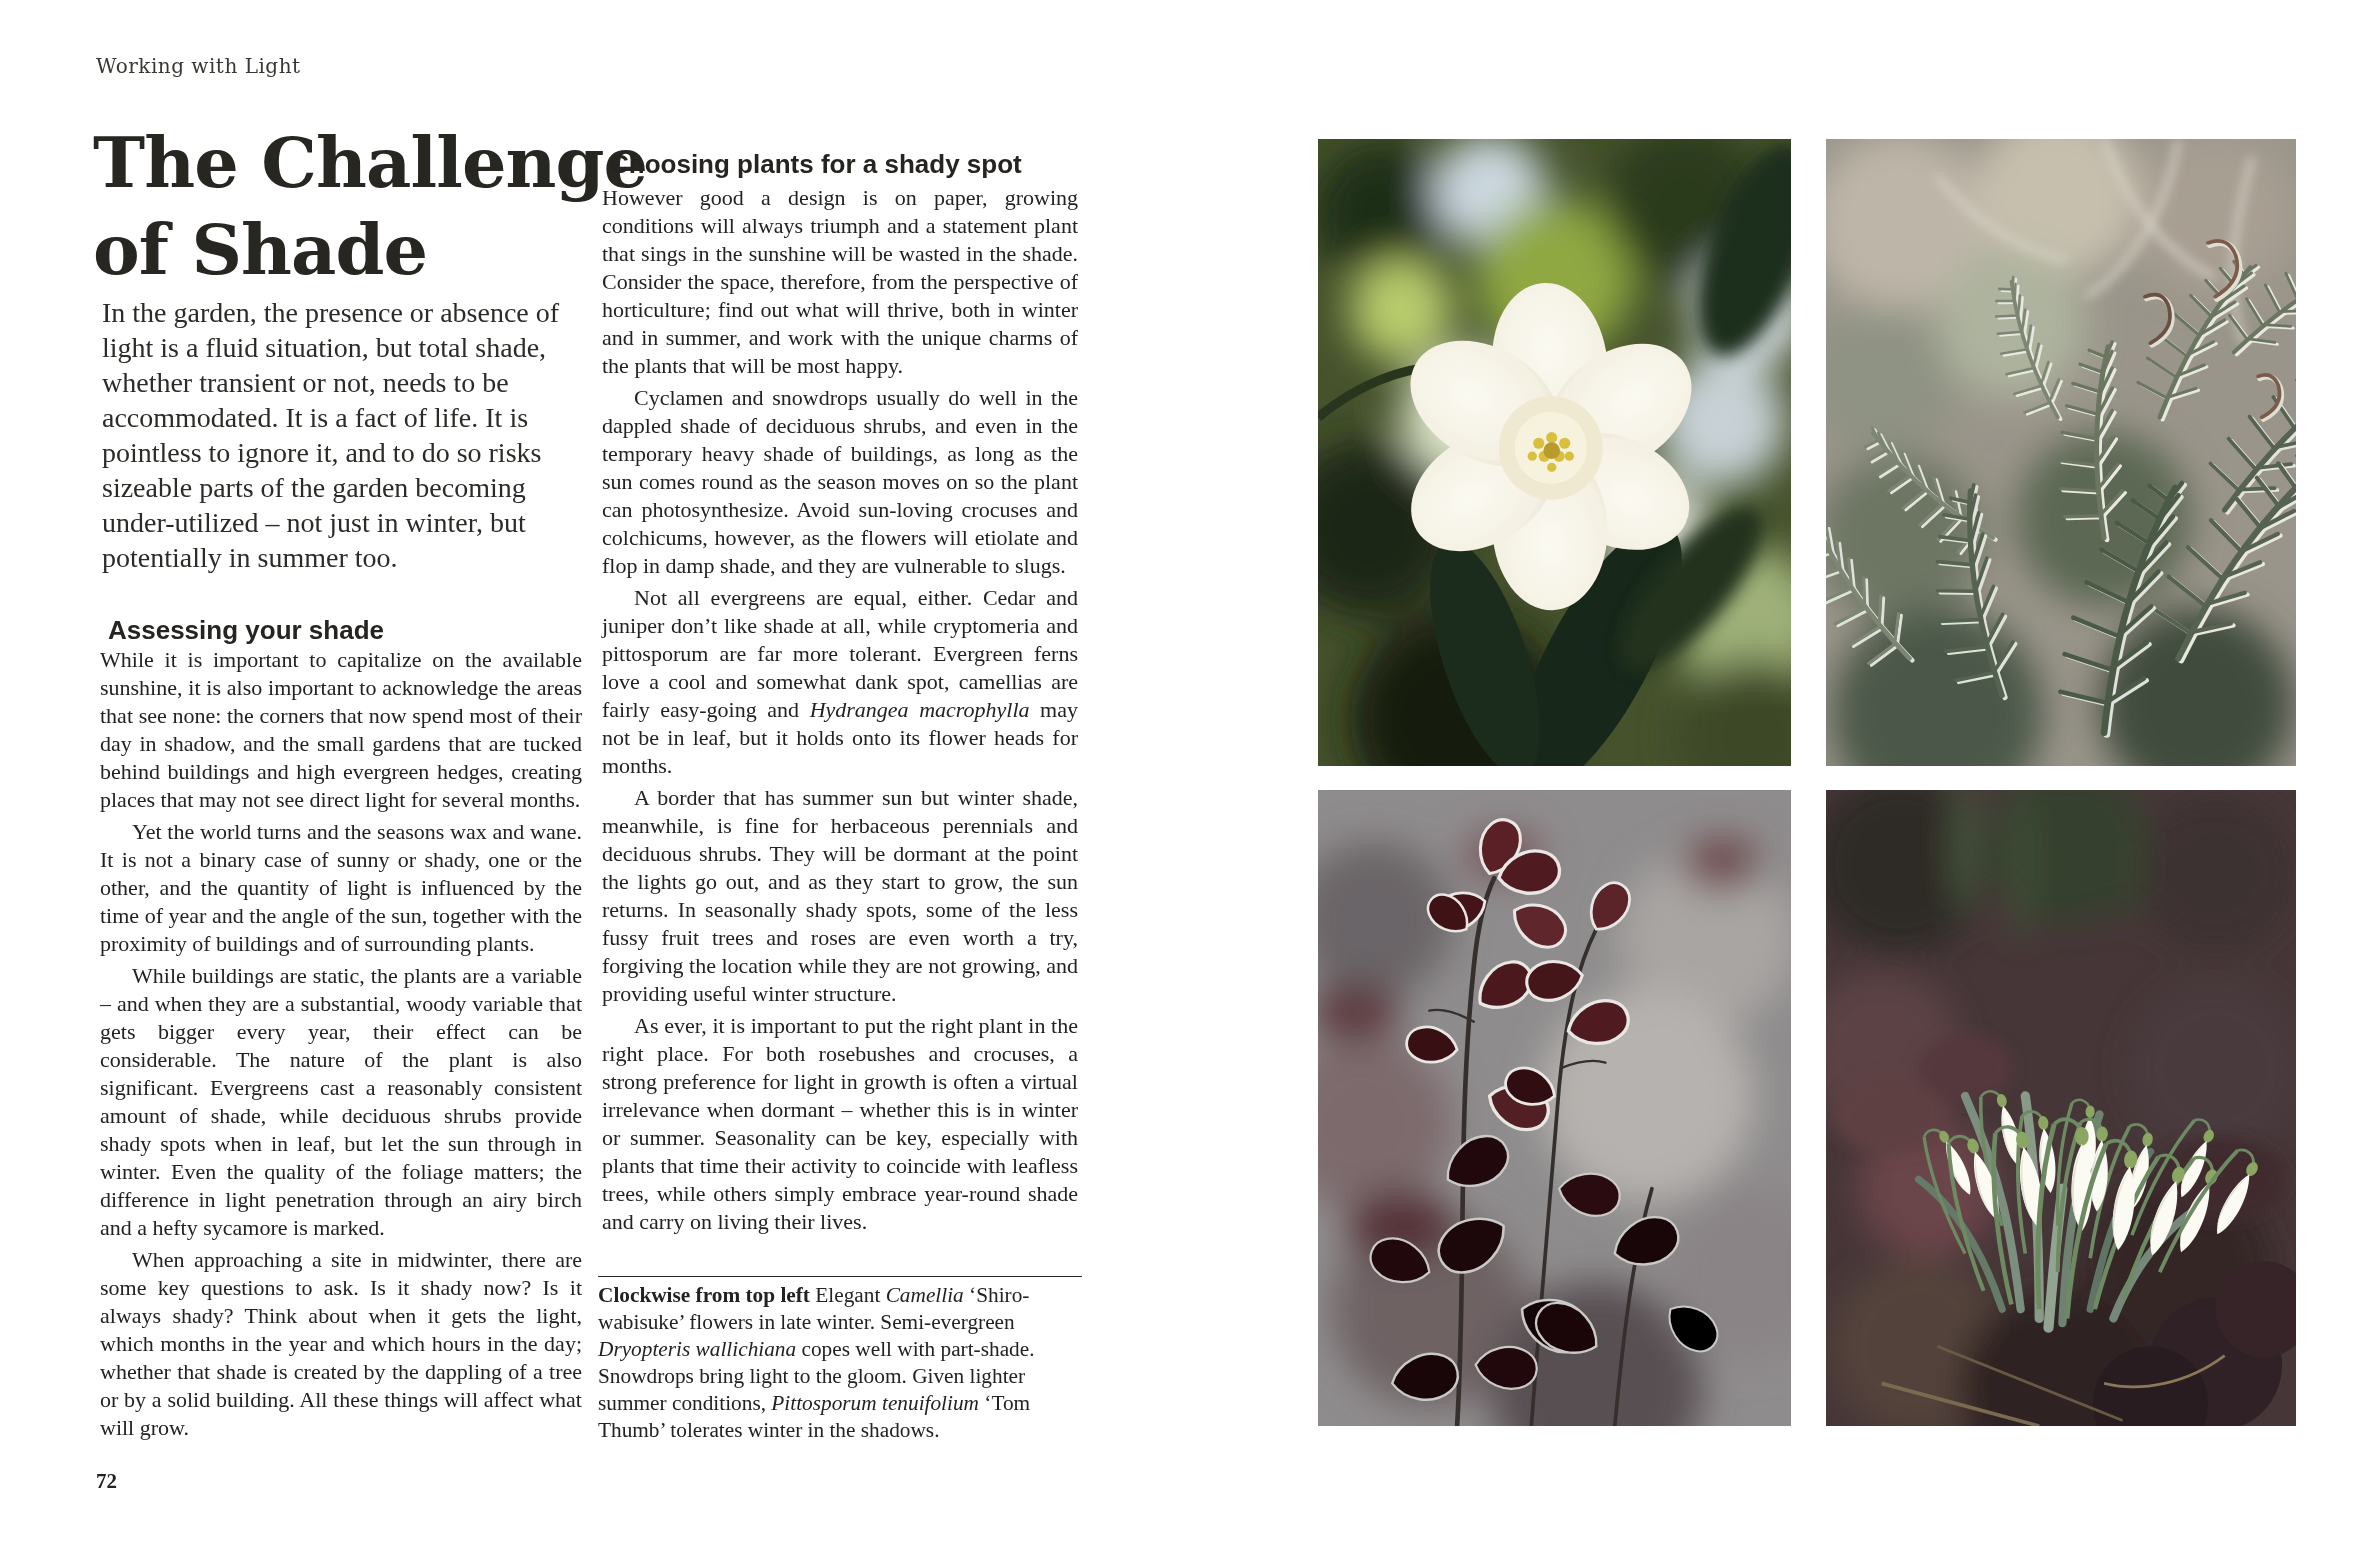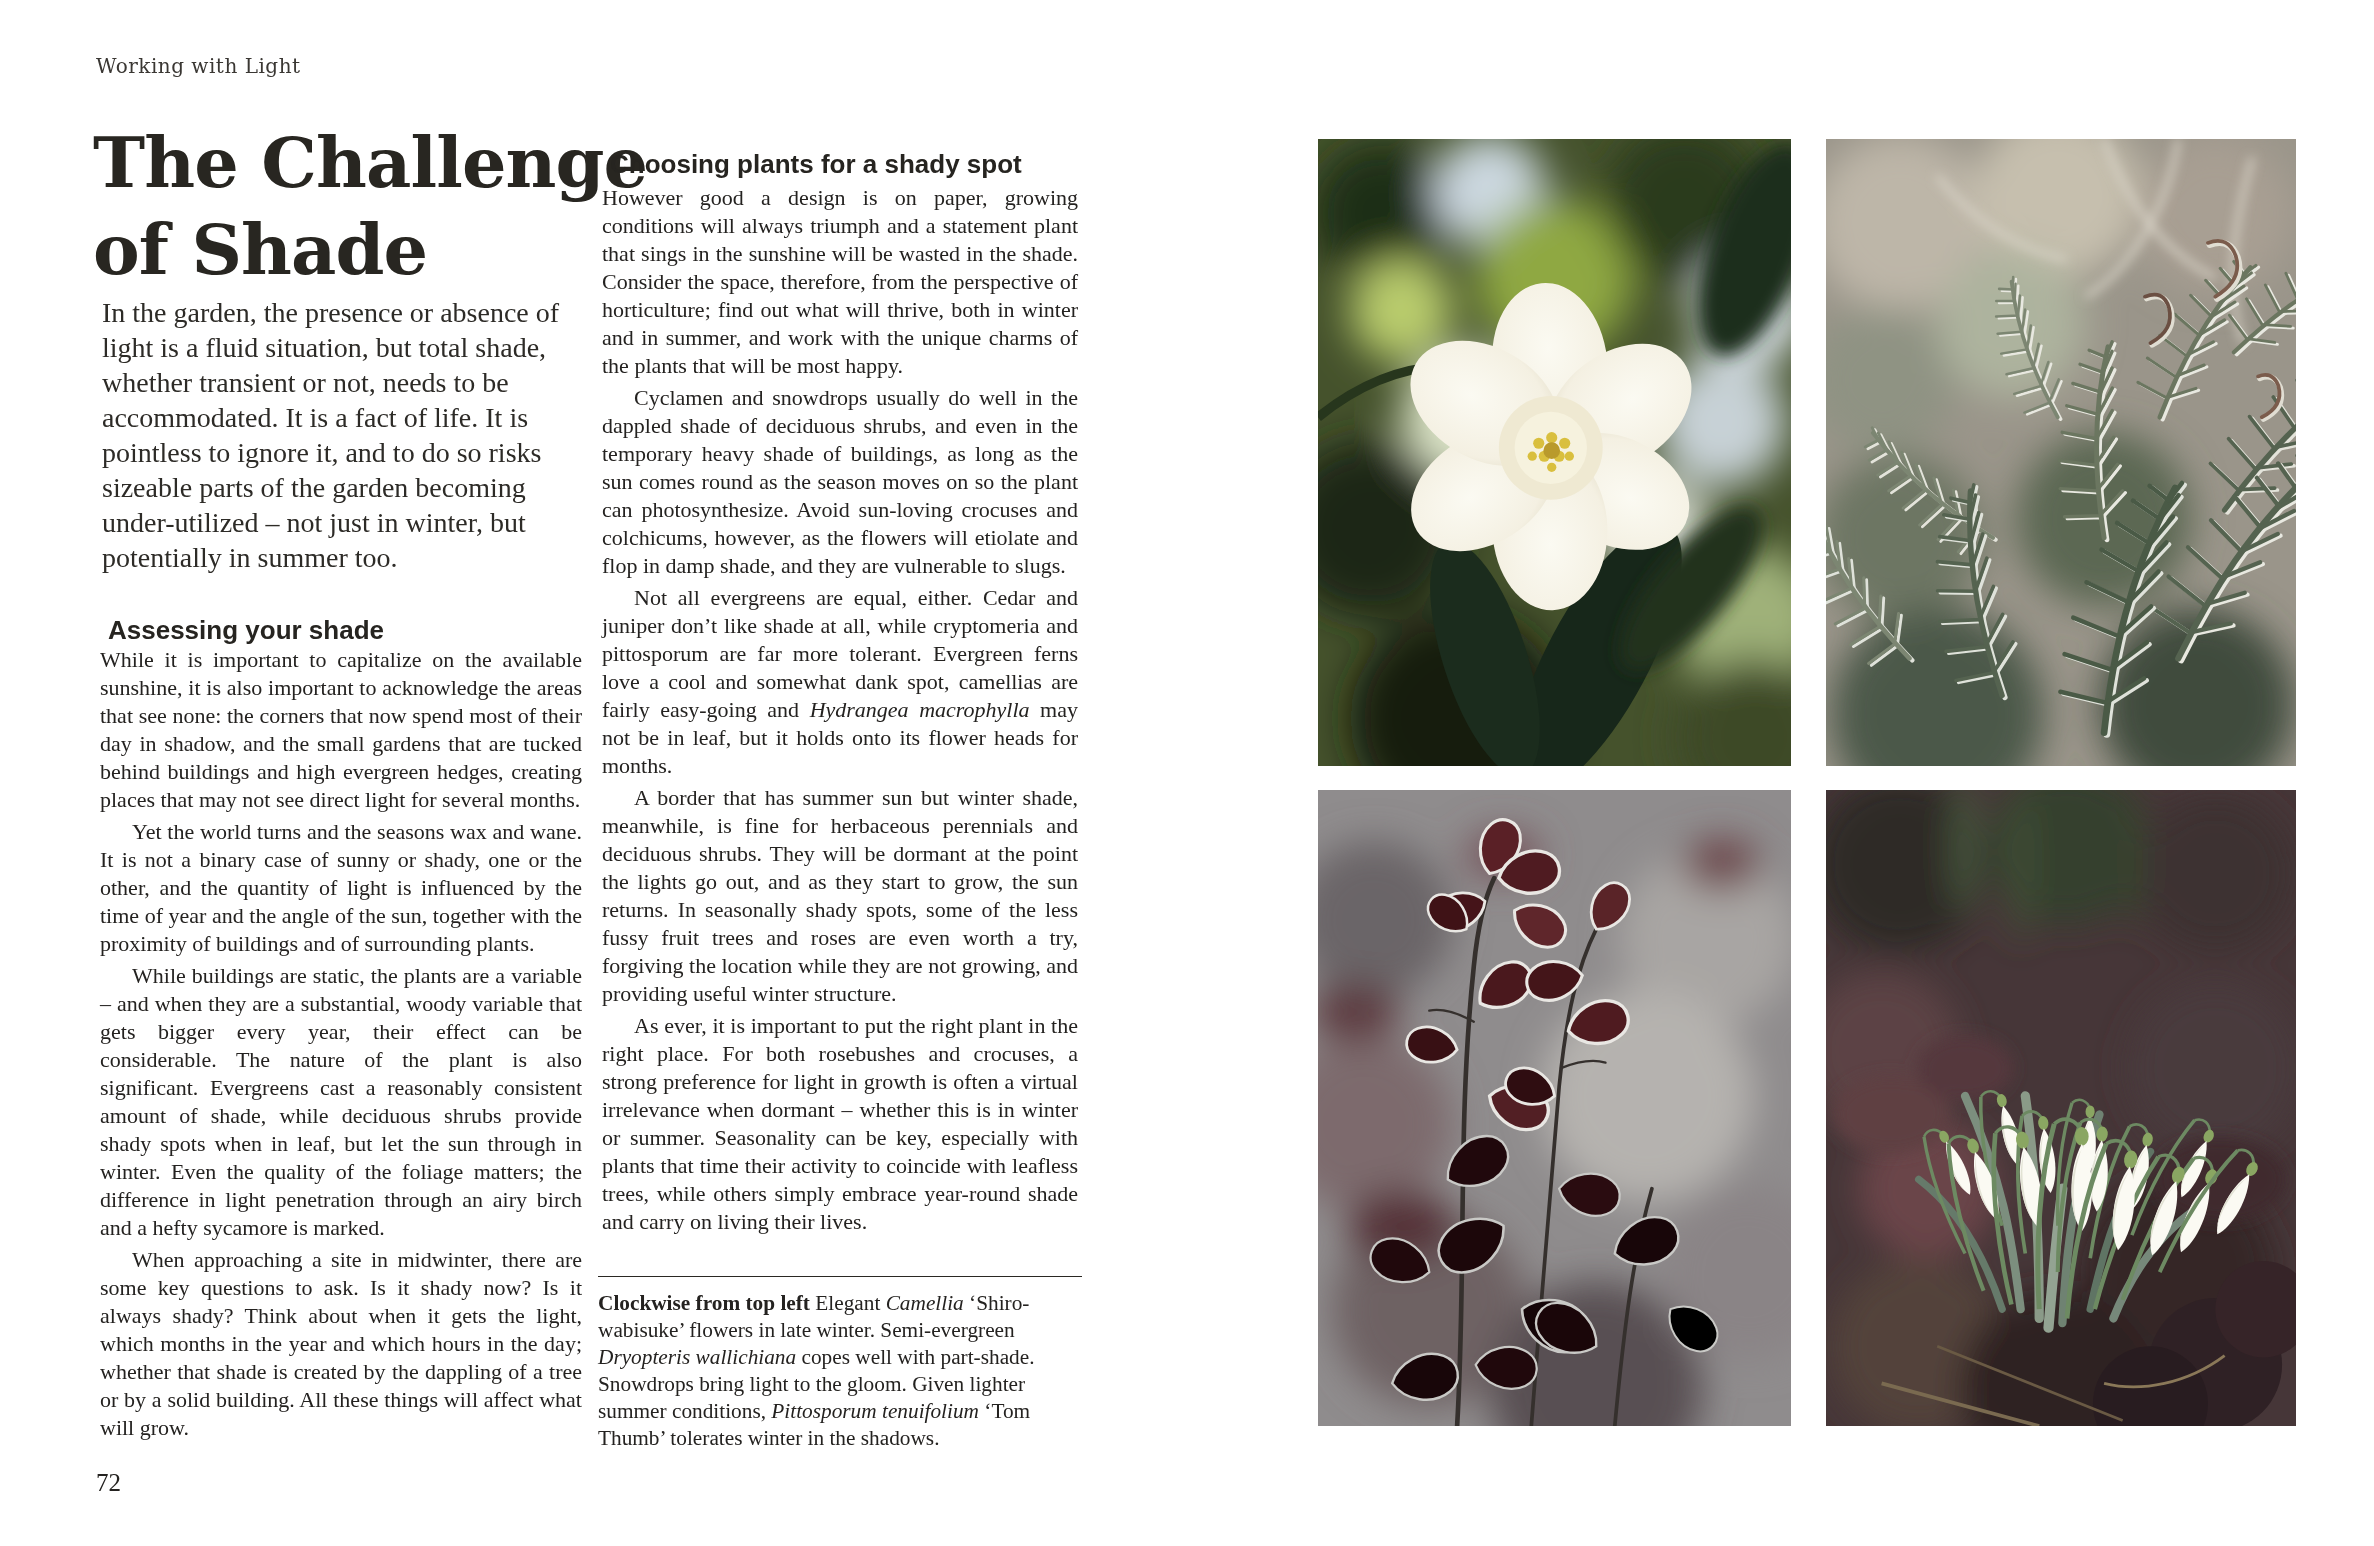--- a/index.html
+++ b/index.html
@@ -22,25 +22,25 @@
   .left-subhead{left:96px;top:603px}
   .mid-subhead{left:598px;top:137px}
 
   .col{position:absolute;font-size:22px;line-height:28px;color:#242220}
   .left-body{left:96px;top:642px;width:490px}
   .mid-body{left:598px;top:180px;width:484px}
   .body-p{margin:4px;text-align:justify}
   .body-p.indent{text-indent:32px}
   em{font-style:italic}
 
-  .caption{position:absolute;left:598px;top:1276px;width:484px;border-top:1.9px solid #2a2823;padding-top:13px}
+  .caption{position:absolute;left:598px;top:1276px;width:484px;border-top:1.9px solid #2a2823;padding-top:5px}
   .caption-text{margin:0;font-size:21.3px;line-height:27px;color:#242220}
   .caption-text strong{font-weight:700}
 
-  .page-number{position:absolute;left:96px;top:1469px;font-size:25px;font-weight:400;color:#242220}
+  .page-number{position:absolute;left:96px;top:1469px;font-size:21px;font-weight:700;color:#242220}
 
   .photo{position:absolute;overflow:hidden;background:#777}
   .photo svg{display:block;width:100%;height:100%}
   #photo-camellia{left:1318px;top:139px;width:473px;height:627px}
   #photo-fern{left:1826px;top:139px;width:470px;height:627px}
   #photo-tomthumb{left:1318px;top:790px;width:473px;height:636px}
   #photo-snowdrops{left:1826px;top:790px;width:470px;height:636px}
 </style>
 </head>
 <body>

